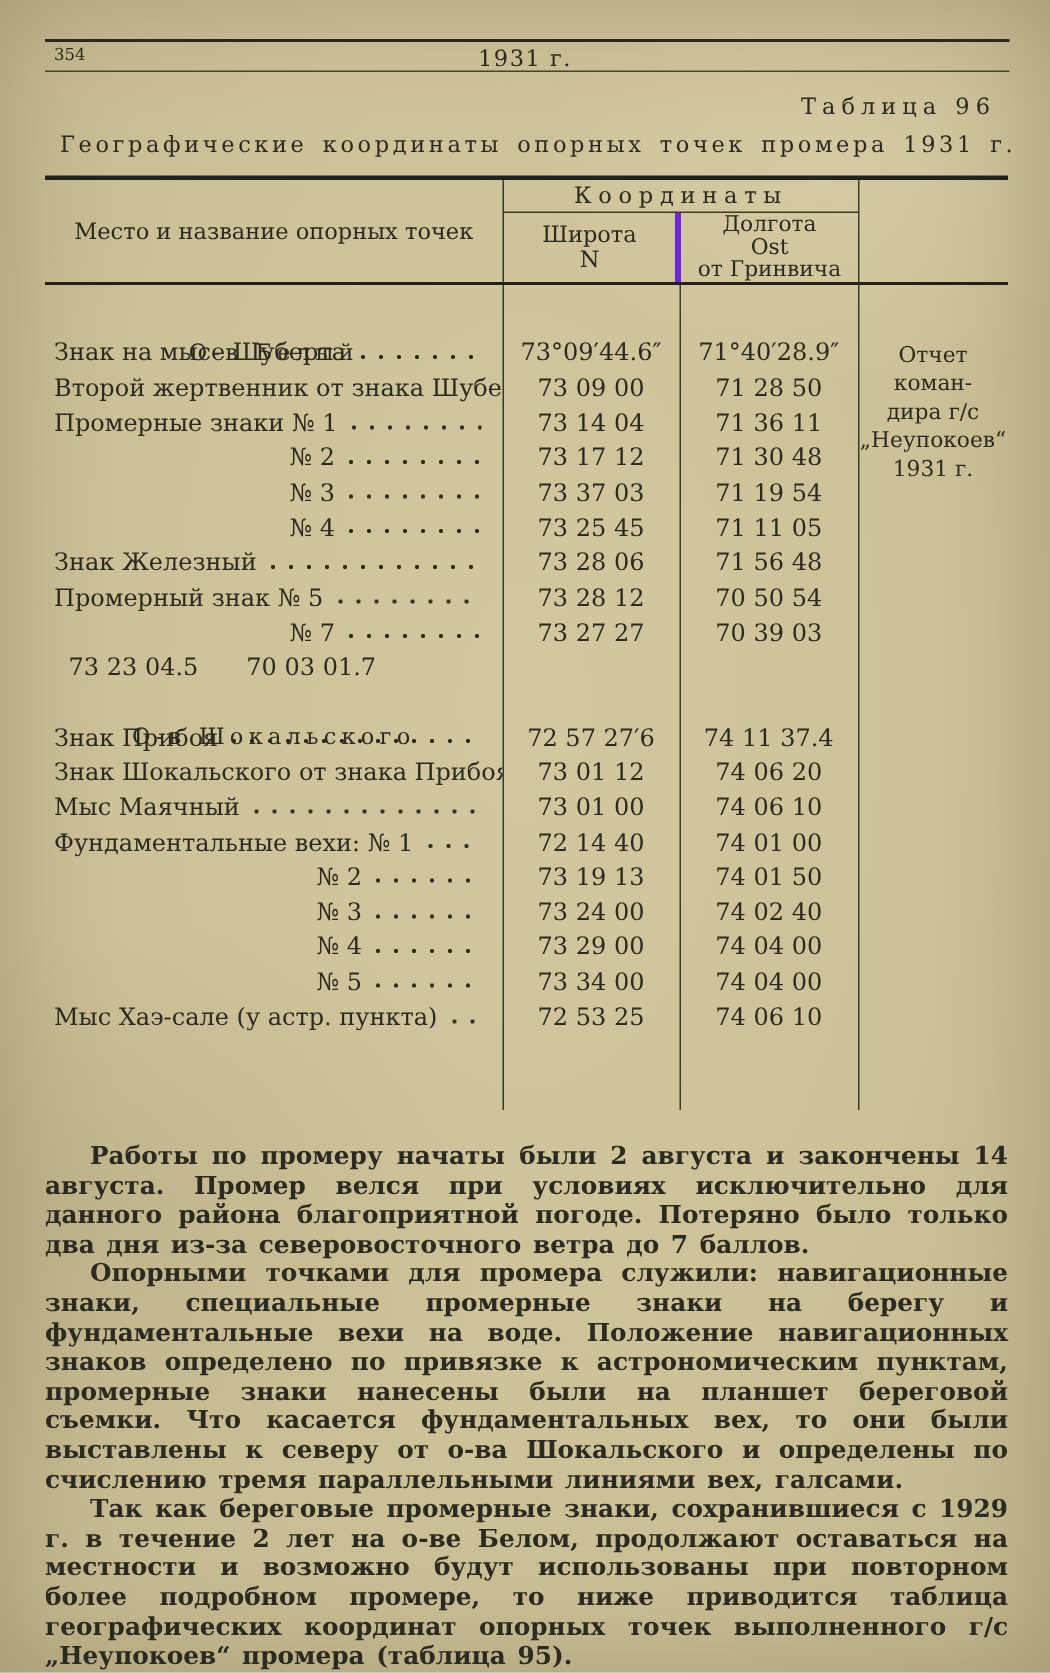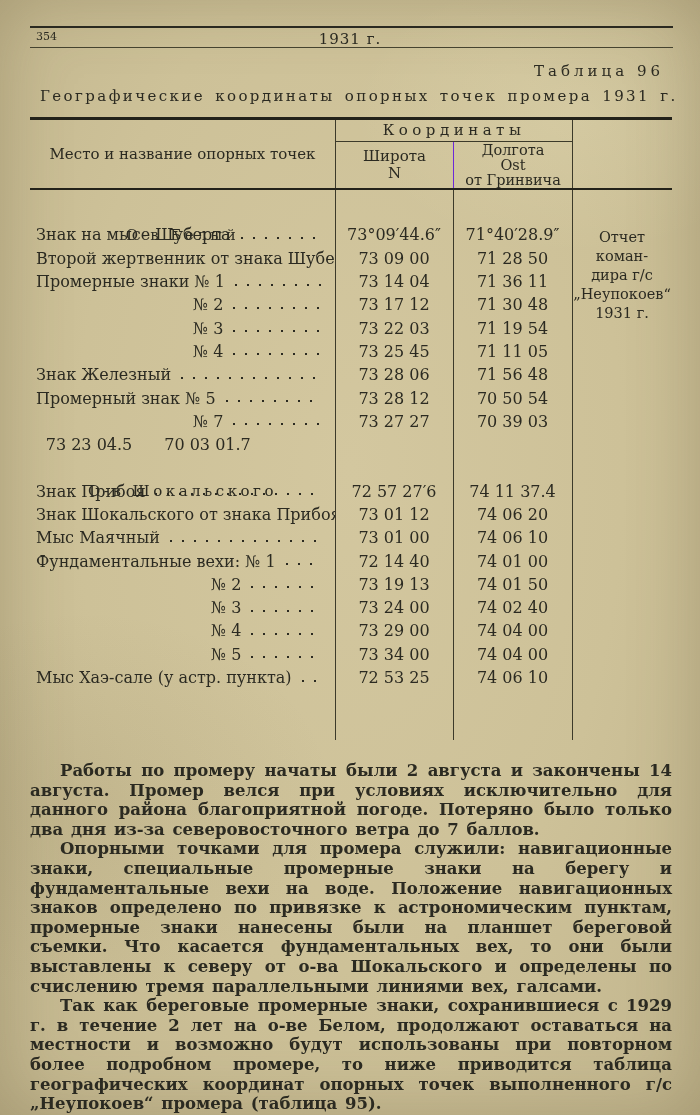--- a/index.html
+++ b/index.html
@@ -19,21 +19,21 @@
   .running-title{position:absolute;left:0;right:0;top:30px;text-align:center;font-size:15px;letter-spacing:1px;}
   .table-label{position:absolute;top:62px;right:36px;font-size:15px;letter-spacing:4px;}
   .table-title{position:absolute;top:87px;left:40px;right:27px;font-size:15px;letter-spacing:2.4px;word-spacing:3px;white-space:nowrap;}
 
   .geo-table{position:absolute;left:30px;top:117px;width:642px;border-top:3px solid #23221a;}
   .thead{display:flex;height:70px;border-bottom:2px solid #23221a;font-size:15px;box-sizing:border-box;}
   .h-place{width:305px;border-right:1px solid #3c3a2a;display:flex;align-items:center;justify-content:center;}
   .h-coords{width:237px;border-right:1px solid #3c3a2a;display:flex;flex-direction:column;box-sizing:border-box;}
   .coords-title{height:21px;line-height:21px;text-align:center;letter-spacing:4.5px;border-bottom:1px solid #3c3a2a;}
   .coords-sub{flex:1;display:flex;}
-  .h-lat{width:118px;border-right:1px solid #6d28d9;display:flex;flex-direction:column;align-items:center;justify-content:center;line-height:17px;box-sizing:border-box;}
+  .h-lat{width:118px;border-right:4px solid #6d28d9;display:flex;flex-direction:column;align-items:center;justify-content:center;line-height:17px;box-sizing:border-box;}
   .h-lon{flex:1;display:flex;flex-direction:column;align-items:center;justify-content:center;line-height:15px;font-size:14.5px;}
   .h-source{flex:1;display:flex;flex-direction:column;align-items:center;justify-content:center;line-height:18px;}
 
   .tbody{position:relative;height:550px;padding-top:10px;box-sizing:border-box;font-size:16px;}
   .vline{position:absolute;top:0;bottom:0;width:1px;background:#3c3a2a;}
   .v1{left:305px}.v2{left:423px}.v3{left:542px}
   .row{display:flex;height:23.3px;align-items:center;}
   .section-label{width:305px;text-align:center;letter-spacing:3.5px;font-size:15px;margin-top:47px;}
   .c-name{width:305px;display:flex;align-items:center;padding-left:6px;box-sizing:border-box;white-space:nowrap;overflow:hidden;}
   .c-name.ind1{padding-left:163px;}
@@ -121,21 +121,21 @@
             <span class="leader"></span>
           </div>
           <div class="c-lat">73 17 12</div>
           <div class="c-lon">71 30 48</div>
         </div>
         <div class="row">
           <div class="c-name ind1">
             <span>№ 3</span>
             <span class="leader"></span>
           </div>
-          <div class="c-lat">73 22 03</div>
+          <div class="c-lat">73 37 03</div>
           <div class="c-lon">71 19 54</div>
         </div>
         <div class="row">
           <div class="c-name ind1">
             <span>№ 4</span>
             <span class="leader"></span>
           </div>
           <div class="c-lat">73 25 45</div>
           <div class="c-lon">71 11 05</div>
         </div>

